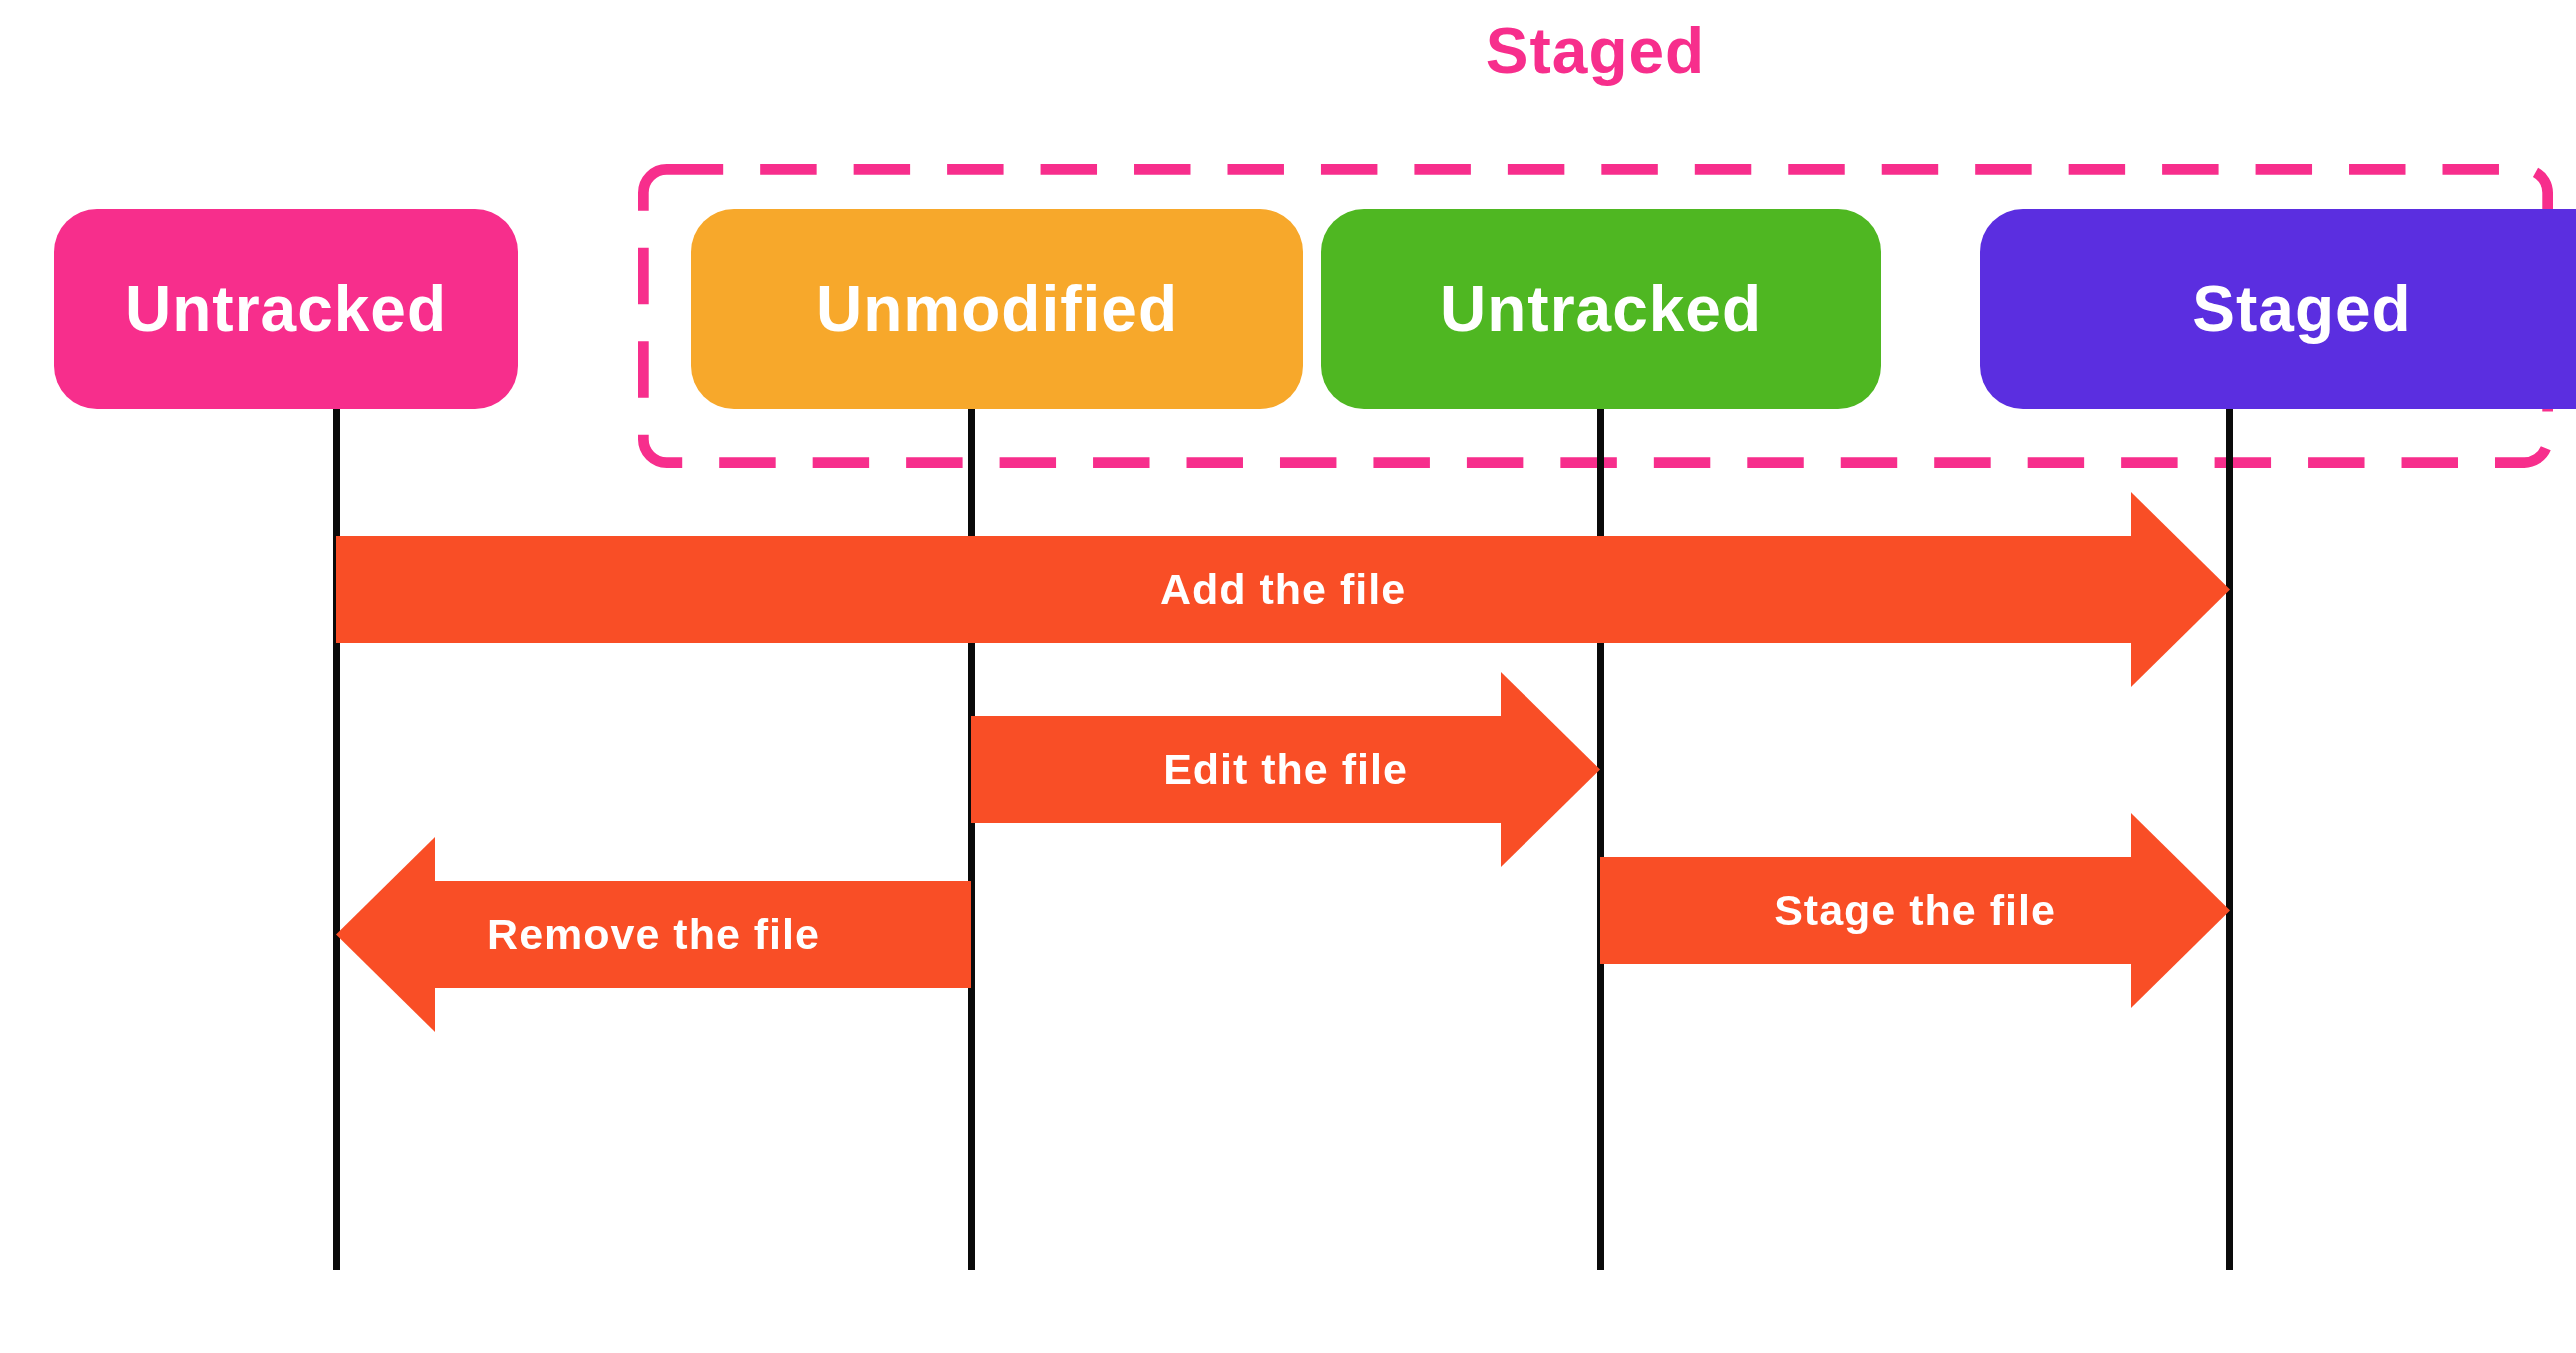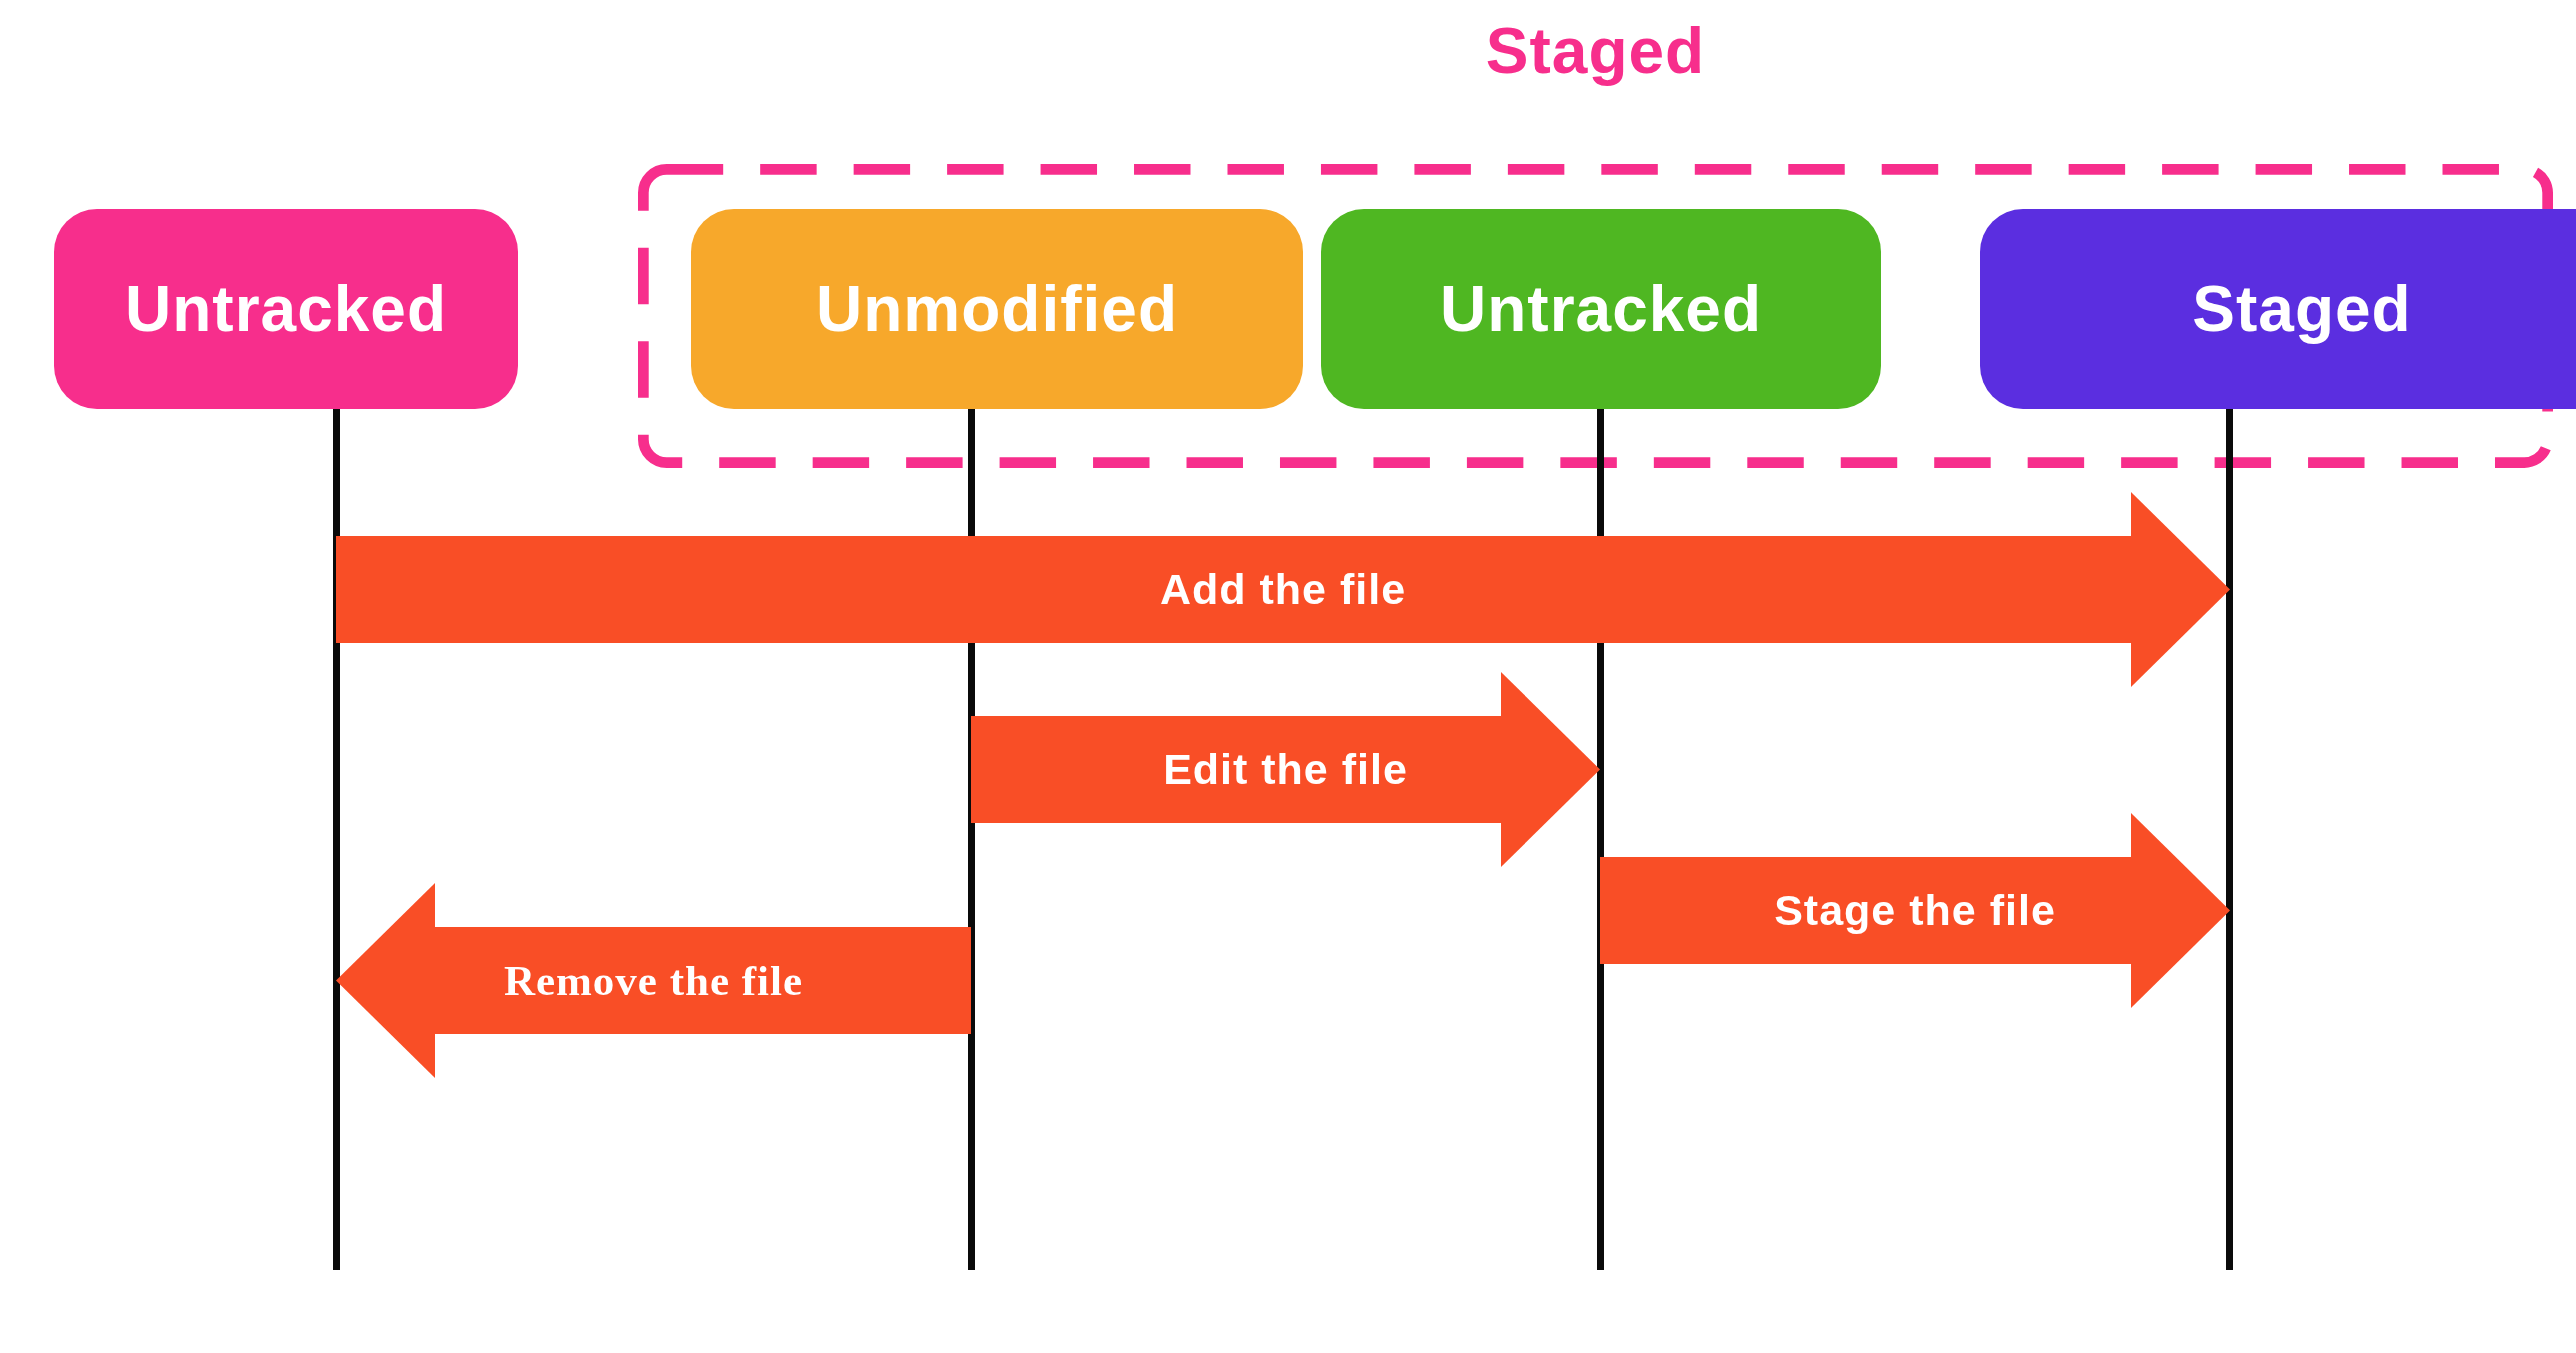--- a/index.html
+++ b/index.html
@@ -55,21 +55,21 @@
     left:0;
     clip-path:polygon(100% 0, 0 50%, 100% 100%);
   }
   .arrow-label{
     position:absolute; inset:0; display:flex; align-items:center; justify-content:center;
     color:var(--text_on_fill); font-size:43px; font-weight:bold; letter-spacing:1px;
   }
   .arrow-add   {left:336px;  top:492px;  width:1894px;}
   .arrow-edit  {left:971px;  top:672px;  width:629px;}
   .arrow-stage {left:1600px; top:813px;  width:630px;}
-  .arrow-remove{left:336px;  top:883px;  width:635px;font-family:Liberation Serif, serif;}
+  .arrow-remove{left:336px;  top:837px;  width:635px;}
   .arrow-commit{left:971px;  top:1042px; width:1259px;}
 </style>
 </head>
 <body>
 
 <div class="canvas">
 
   <div class="diagram-title">Staged</div>
 
   <div class="dashed-group">

